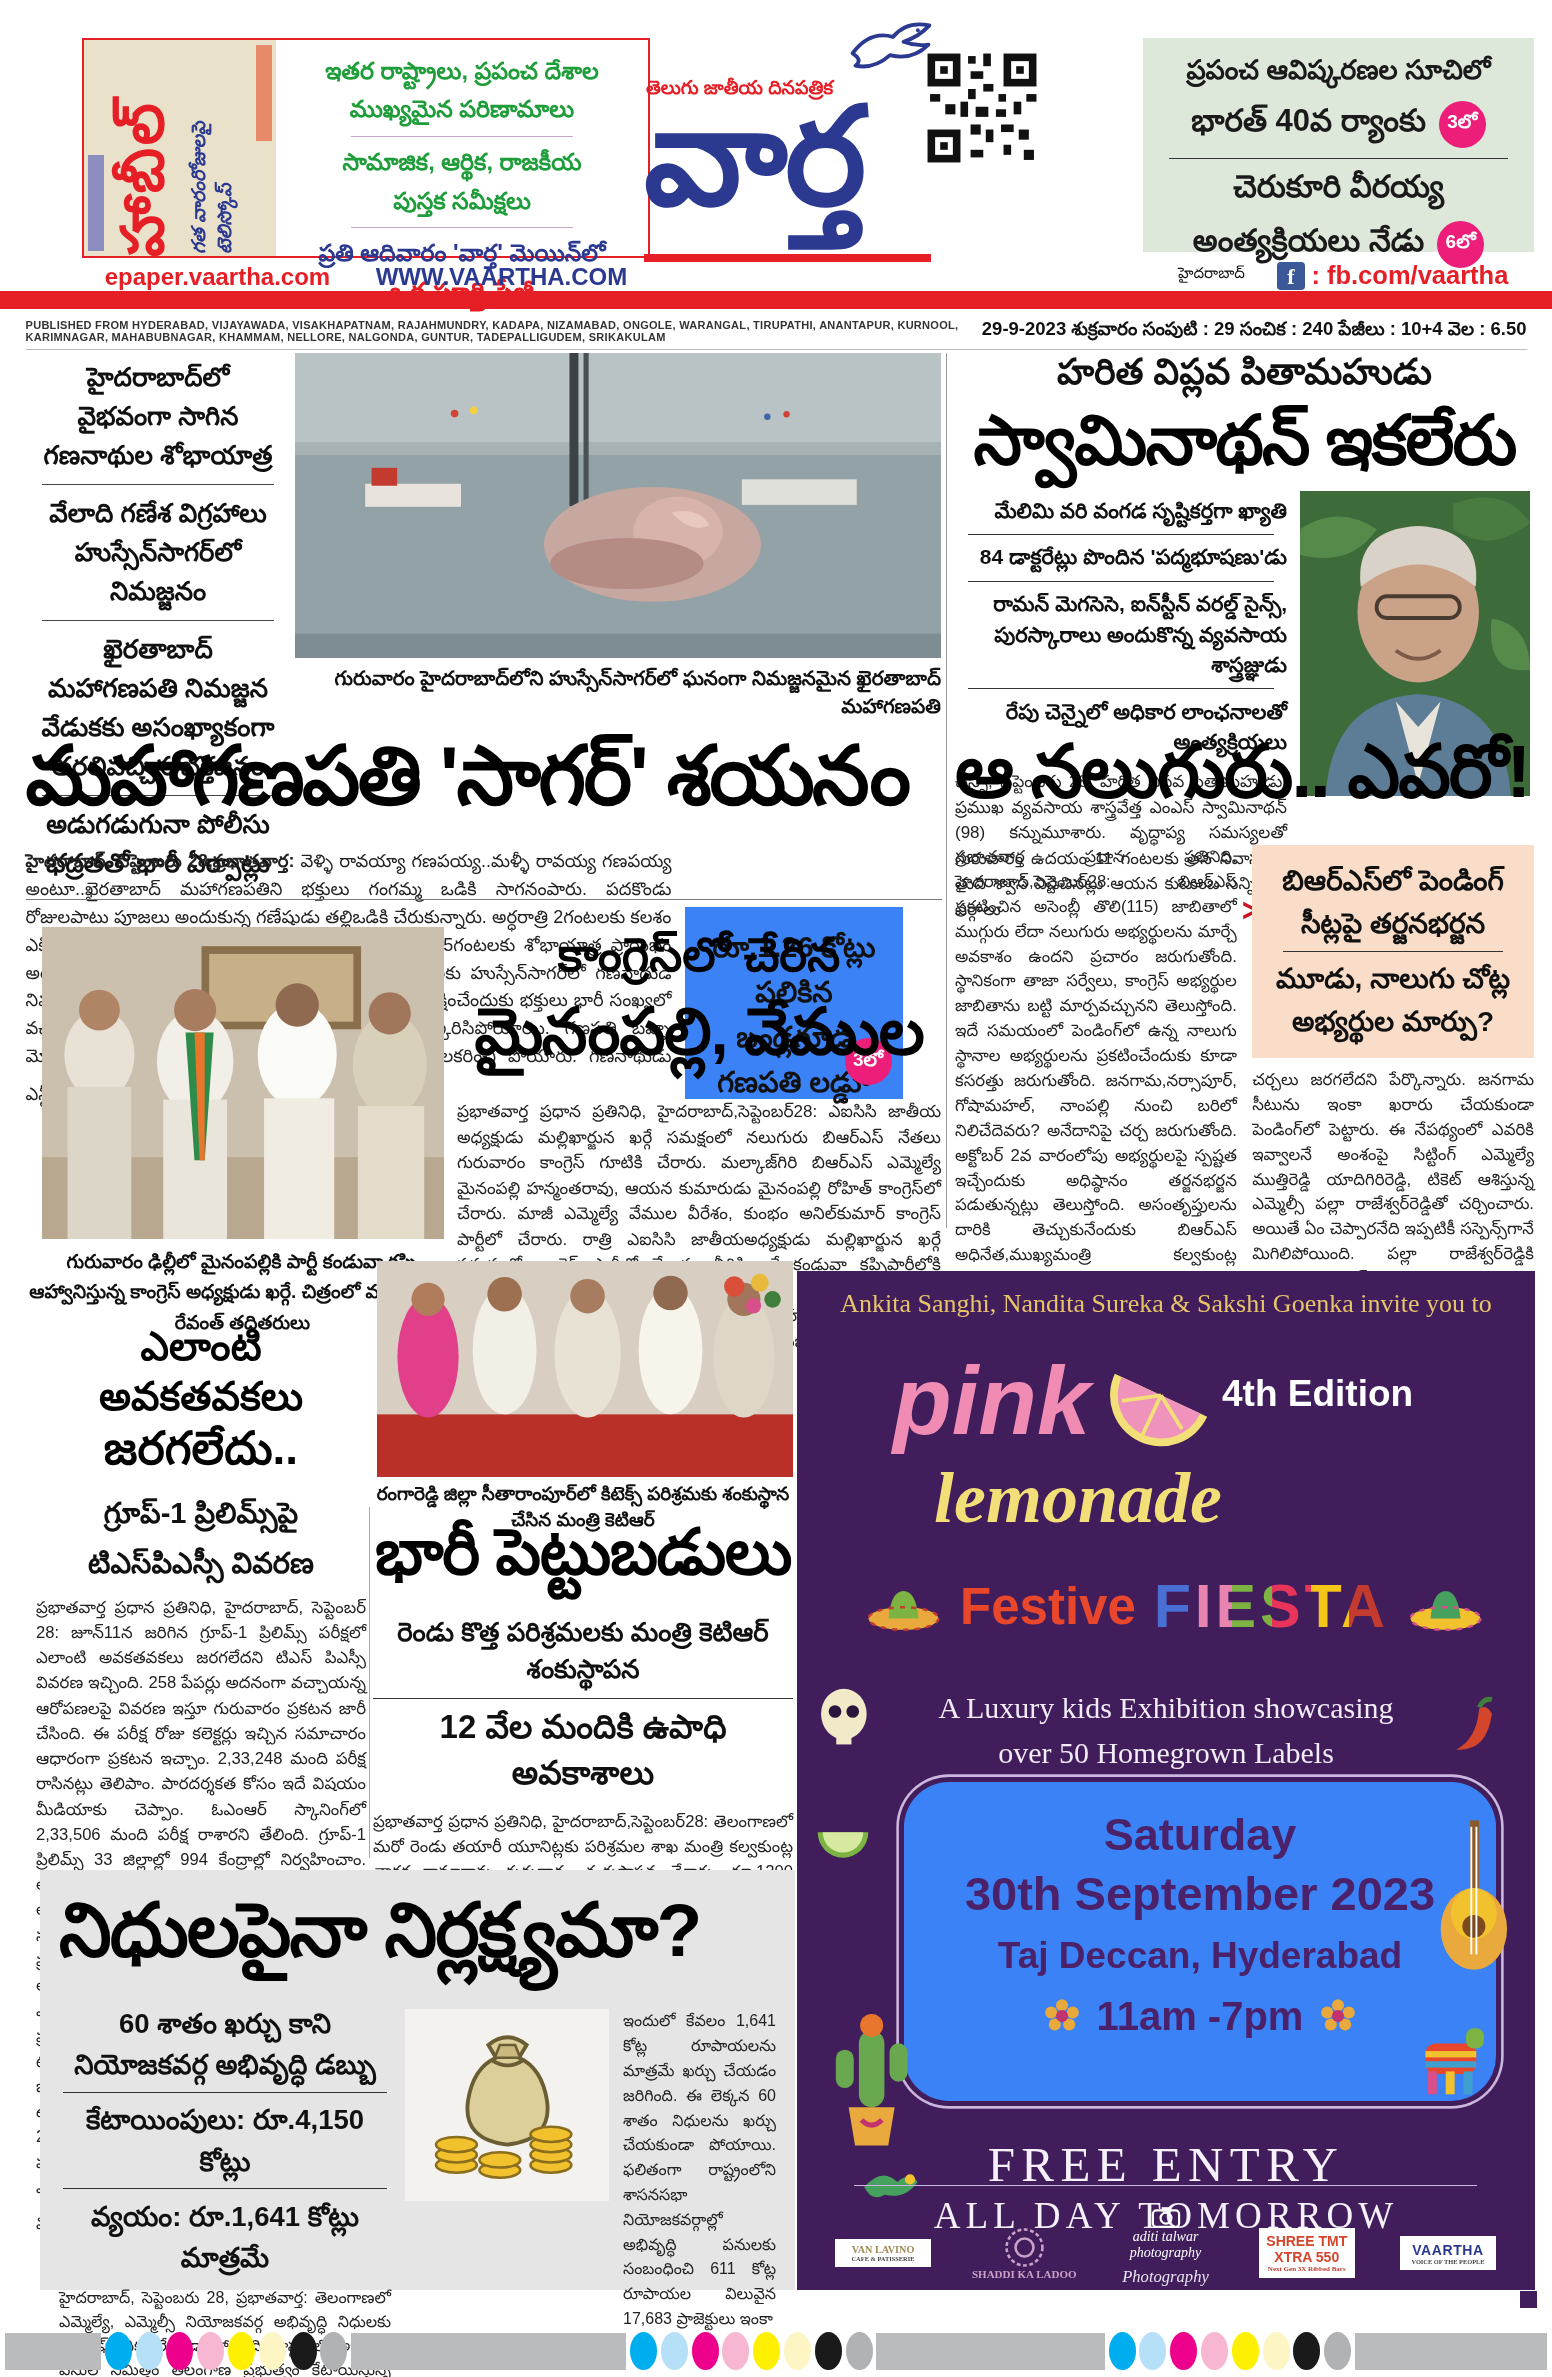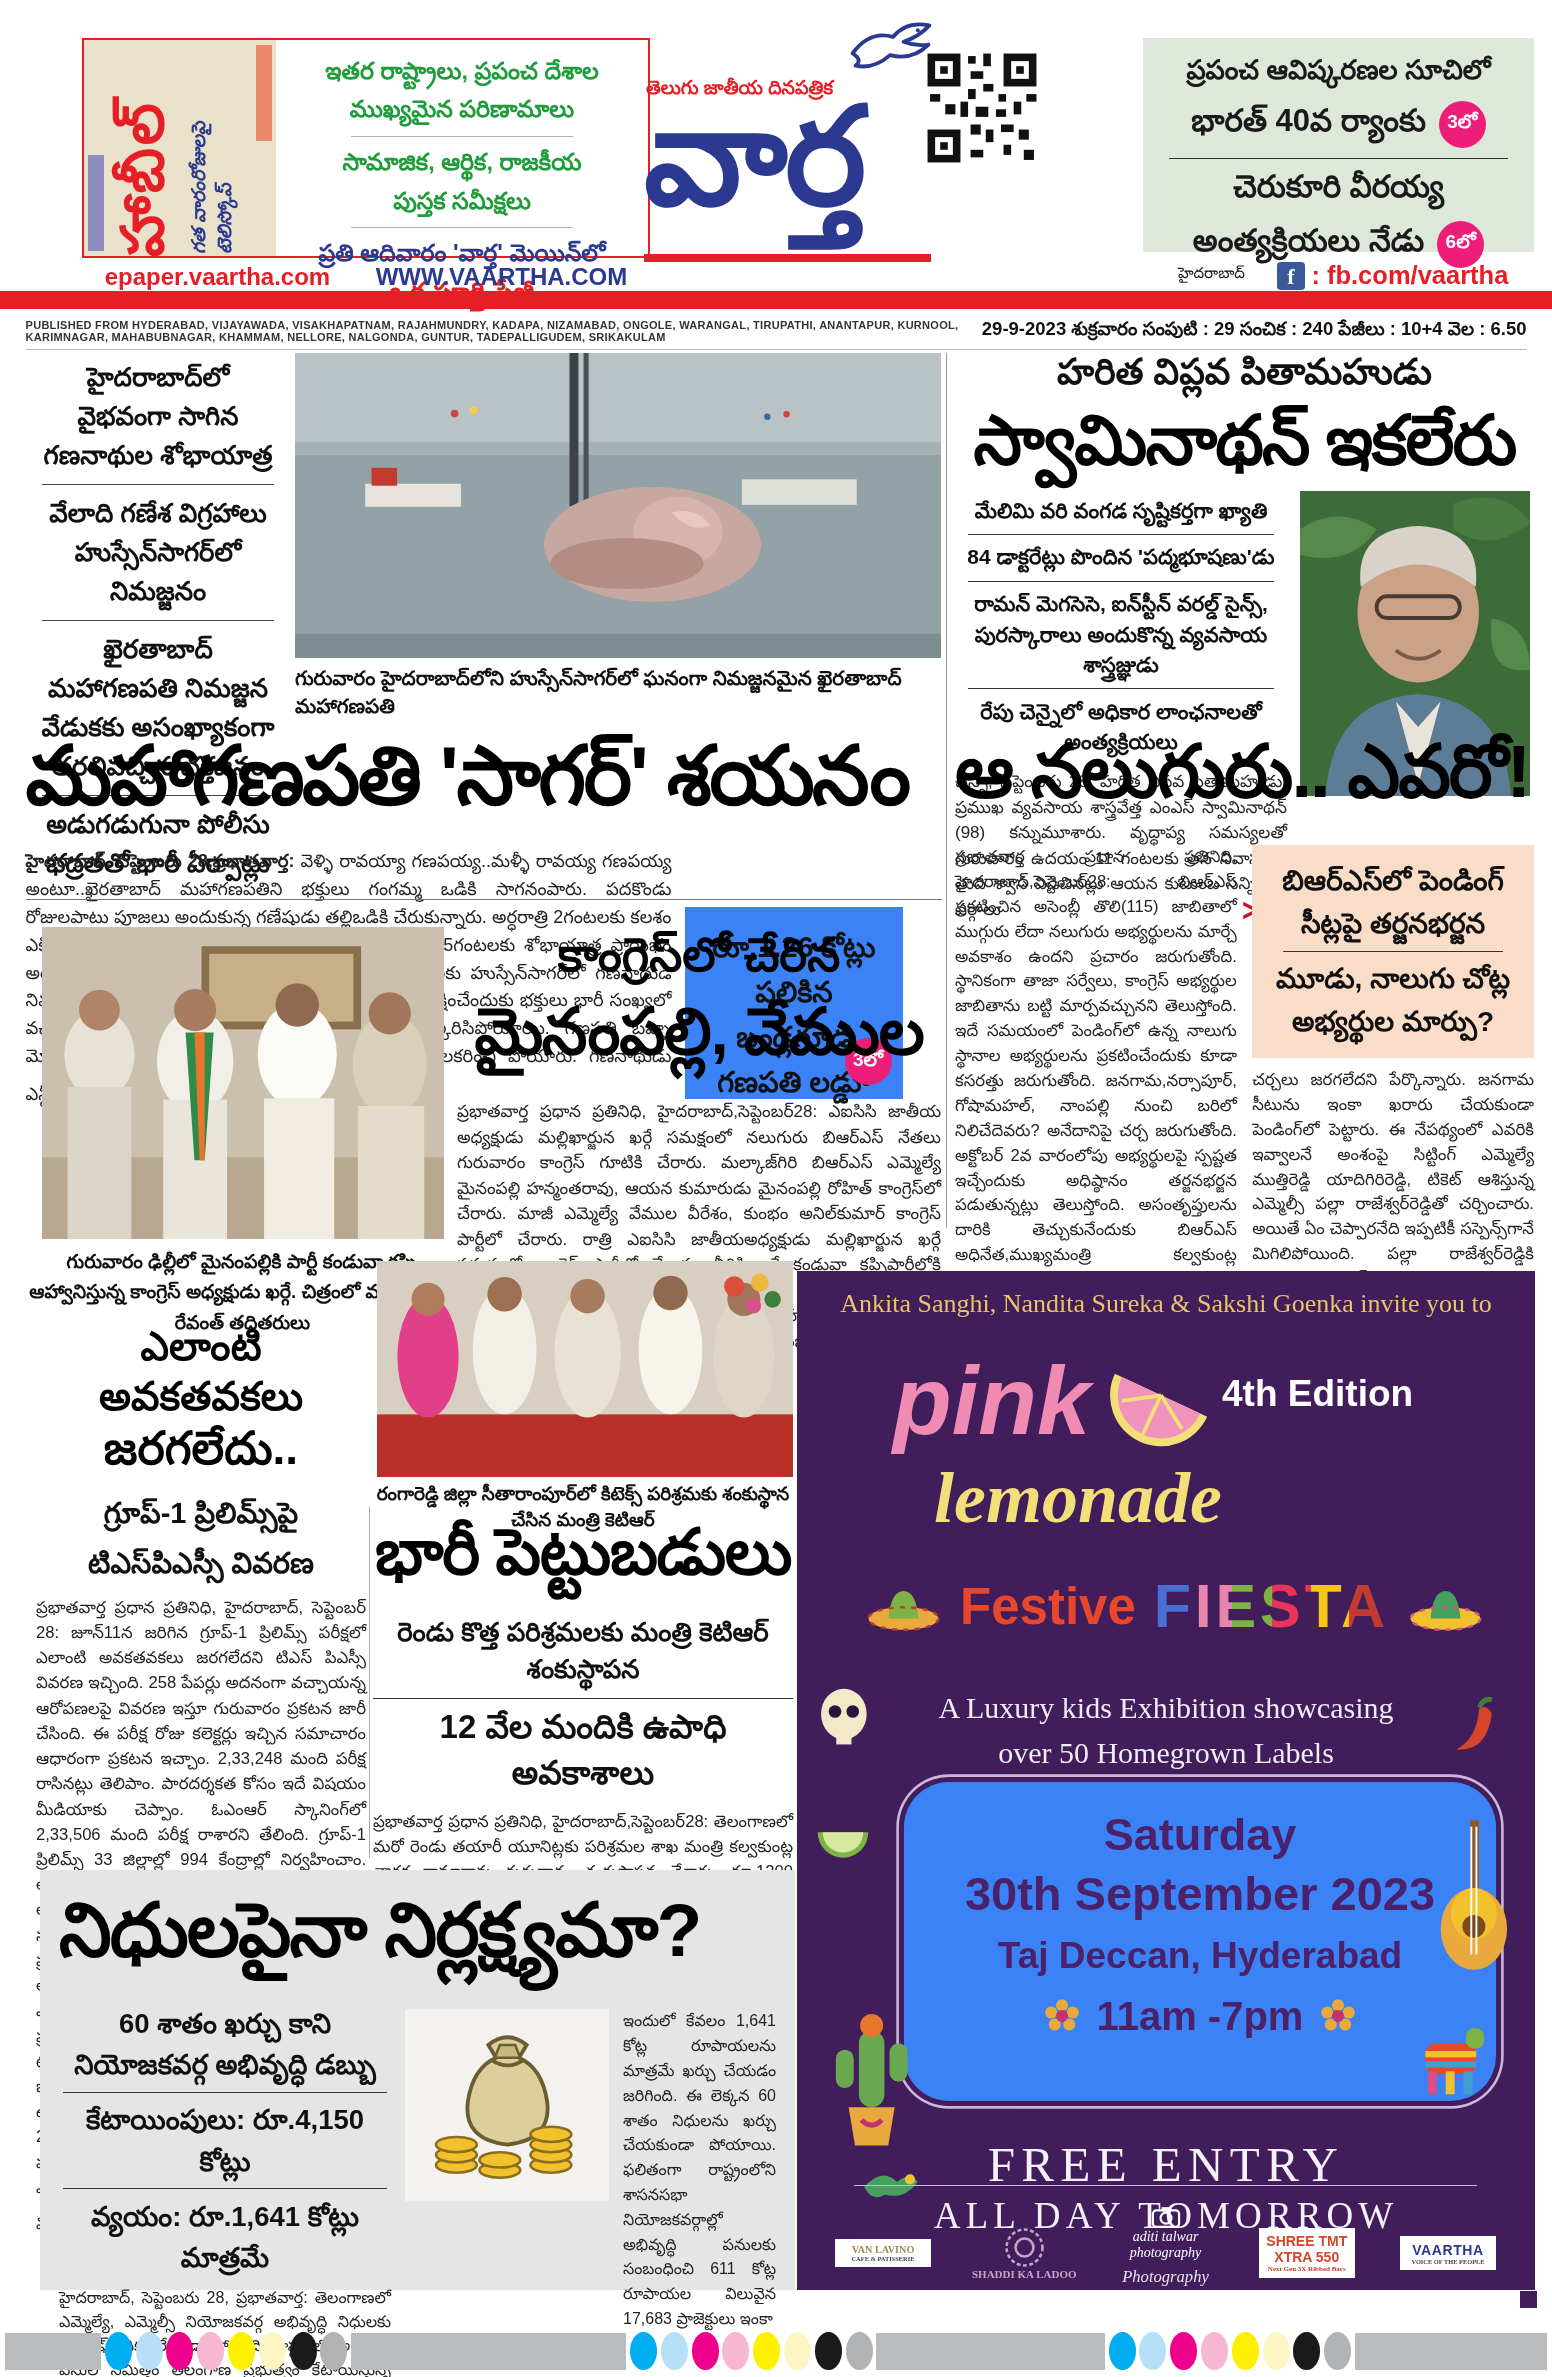--- a/index.html
+++ b/index.html
@@ -42,29 +42,29 @@
   .red-bar { position:absolute; left:0; top:291px; width:1552px; height:18px; background:#e61e25; }
   .dateline { position:absolute; left:25.5px; top:318px; width:1501px; display:flex; justify-content:space-between; align-items:center; border-bottom:1.3px solid #bbb; padding-bottom:5.1px; }
   .published { font-size:11px; font-weight:bold; color:#333; letter-spacing:0.3px; }
   .issue { font-size:18.5px; font-weight:bold; color:#111; white-space:nowrap; }
 
   
   .lead-left { position:absolute; left:25.5px; top:358px; width:265px; text-align:center; }
   .ll-line { font-size:26px; font-weight:bold; color:#111; line-height:1.5; }
   .ll-rule { border-top:1.3px solid #444; margin:9px 16.6px; }
   .main-photo { position:absolute; left:295px; top:353px; width:646px; height:305px; overflow:hidden; }
-  .main-caption { position:absolute; left:295px; top:667px; width:646px; text-align:left; font-size:20px; font-weight:bold; color:#111; }
+  .main-caption { position:absolute; left:295px; top:667px; width:646px; text-align:right; font-size:20px; font-weight:bold; color:#111; }
   .vrule-a { position:absolute; left:946px; top:353px; height:875px; border-left:1.3px solid #999; }
 
   .swami { position:absolute; left:955px; top:351px; width:579px; }
   .sw-kicker { text-align:center; font-size:36px; font-weight:bold; color:#111; }
   .sw-headline { text-align:center; font-size:69px; font-weight:bold; color:#000; letter-spacing:-1.9px; line-height:1.15; }
   .sw-body-wrap { display:flex; gap:12.8px; margin-top:10.2px; }
   .sw-left { width:332px; }
-  .sw-bullet { text-align:center; font-size:21px; font-weight:bold; color:#111; line-height:1.45; padding:5.1px 0; }
+  .sw-bullet { text-align:right; font-size:21px; font-weight:bold; color:#111; line-height:1.45; padding:5.1px 0; }
   .sw-rule { border-top:1.3px solid #333; width:92%; margin:2.6px auto; }
   .sw-body { font-size:17px; color:#222; text-align:justify; line-height:1.5; margin-top:6.4px; }
   .sw-photo { width:230px; height:305px; overflow:hidden; position:relative; }
   .more { color:#cc1122; font-weight:bold; font-size:27px; }
   .sw-more { position:absolute; right:249px; bottom:-3.8px; }
 
   
   .gana-headline { position:absolute; left:25.5px; top:729px; width:913px; font-size:82px; font-weight:bold; color:#000; letter-spacing:-2.6px; }
   .gana-body { position:absolute; left:25.5px; top:848px; width:646px; font-size:18px; line-height:1.55; color:#222; text-align:justify; }
   .laddu-box { position:absolute; left:685px; top:907px; width:218px; height:192px; background:#3b82f6; text-align:center; padding:18px 9px; }

